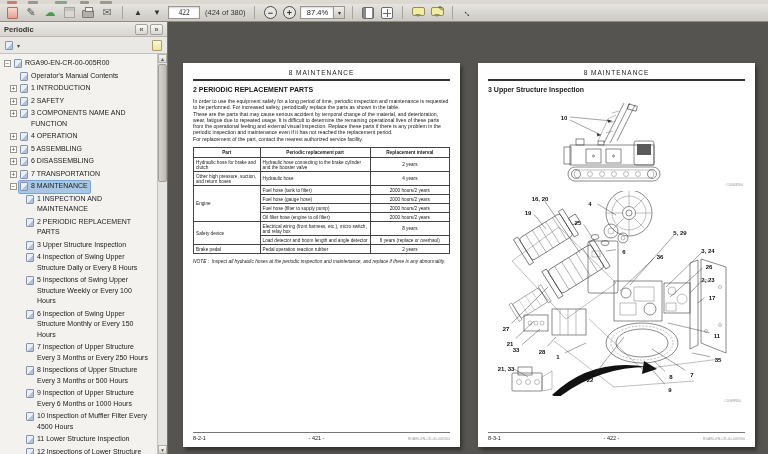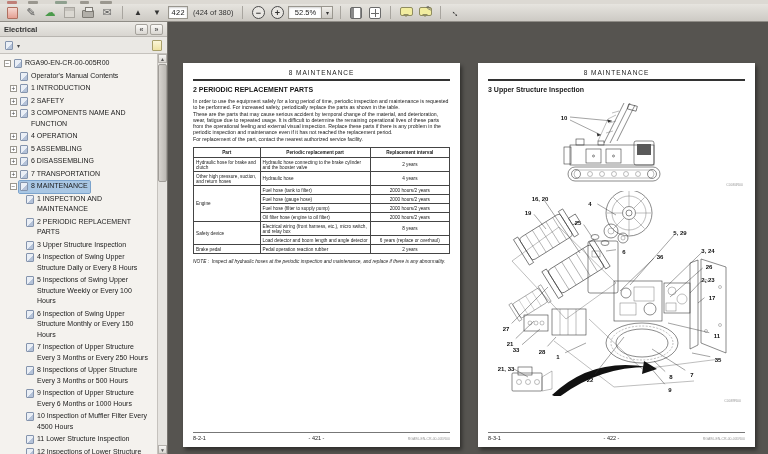--- a/index.html
+++ b/index.html
@@ -18,21 +18,21 @@
   .tbtn { height: 16px; min-width: 16px; display: flex; align-items: center; justify-content: center; border-radius: 2px; }
   .i-doc { width: 11px; height: 12px; background: linear-gradient(#f6d9d2, #e5a093); border: 1px solid #b07060; border-radius: 1px; }
   .i-edit { font-size: 11px; color: #555; line-height: 1; }
   .i-cloud { font-size: 11px; color: #4b9a4b; line-height: 1; }
   .i-save { width: 11px; height: 11px; background: #dbd8d2; border: 1px solid #a8a59f; box-shadow: inset 0 3px 0 #c6c3bd; }
   .i-print { width: 12px; height: 8px; background: #b2afa9; border: 1px solid #7d7a74; border-radius: 1px; position: relative; margin-top: 3px; }
   .i-print::before { content: ""; position: absolute; left: 2px; top: -4px; width: 6px; height: 3px; background: #ecebe8; border: 1px solid #7d7a74; }
   .i-mail { font-size: 11px; color: #666; line-height: 1; }
   .i-arrow { font-size: 8px; color: #333; line-height: 1; }
   .i-circ { width: 13px; height: 13px; border: 1px solid #4a4a4a; border-radius: 50%; display: flex; align-items: center; justify-content: center; font-size: 9px; font-weight: bold; color: #333; background: #e9e7e3; }
-  .page-box { width: 20px; height: 13px; background: #fff; border: 1px solid #99968e; box-shadow: inset 0 1px 2px rgba(0,0,0,.18); font-size: 7.5px; text-align: center; color: #222; font-family: Liberation Mono, monospace; }
+  .page-box { width: 32px; height: 13px; background: #fff; border: 1px solid #99968e; box-shadow: inset 0 1px 2px rgba(0,0,0,.18); font-size: 7.5px; text-align: center; color: #222; font-family: Liberation Serif, serif; }
   .page-count { font-size: 7.5px; color: #333; margin: 0 2px; white-space: nowrap; }
   .zoom-box { width: 34px; height: 13px; background: #fff; border: 1px solid #99968e; box-shadow: inset 0 1px 2px rgba(0,0,0,.18); font-size: 7.5px; display: flex; align-items: center; justify-content: center; color: #222; }
   .zoom-drop { width: 11px; height: 13px; border: 1px solid #99968e; border-left: none; background: linear-gradient(#f0eeea, #ccc9c3); font-size: 6px; display: flex; align-items: center; justify-content: center; color: #333; }
   .i-pagemode { width: 12px; height: 12px; border: 1px solid #6a6a6a; border-radius: 2px; background: linear-gradient(90deg, #8a8a8a 0 3px, #fff 3px 9px, #8a8a8a 9px 12px); }
   .i-grid { width: 12px; height: 12px; border: 1px solid #6a6a6a; border-radius: 2px; background: #fff; position: relative; }
   .i-grid::before { content: ""; position: absolute; left: 5px; top: 1px; bottom: 1px; width: 1px; background: #6a6a6a; }
   .i-grid::after { content: ""; position: absolute; top: 5px; left: 1px; right: 1px; height: 1px; background: #6a6a6a; }
   .i-bubble { width: 13px; height: 9px; background: #f2eda0; border: 1px solid #8f8c60; border-radius: 2px; position: relative; margin-top: -3px; }
   .i-bubble::after { content: ""; position: absolute; left: 2px; bottom: -5px; border: 3px solid transparent; border-top-color: #8f8c60; }
   .i-bubble .pen { position: absolute; right: -1px; top: -3px; font-size: 7px; color: #555; }
@@ -137,21 +137,21 @@
     <input class="page-box" readonly="" value="422" style="">
     <span class="page-count">(424 of 380)</span>
     <span class="sep"></span>
     <span class="tbtn">
         <span class="i-circ">−</span>
       </span>
     <span class="tbtn">
         <span class="i-circ">+</span>
       </span>
     <span style="display:flex;align-items:center;">
-      <span class="zoom-box">52.5%</span>
+      <span class="zoom-box">87.4%</span>
       <span class="zoom-drop">▾</span>
     </span>
     <span class="sep"></span>
     <span class="tbtn">
         <span class="i-pagemode"></span>
       </span>
     <span class="tbtn">
         <span class="i-grid"></span>
       </span>
     <span class="sep"></span>
@@ -164,21 +164,21 @@
         </span>
       </span>
     <span class="sep"></span>
     <span class="tbtn">
         <span class="i-fullscreen">↔</span>
       </span>
   </div>
 
   <div class="panel">
     <div class="panel-header">
-      <span>Electrical</span>
+      <span>Periodic</span>
       <span class="spacer"></span>
       <span class="ph-btn">«</span>
       <span class="ph-btn">»</span>
     </div>
     <div class="panel-toolbar">
       <span class="pt-options">
         <span class="bm-icon" style="flex:0 0 8px;"></span>
         <span class="pt-caret">▾</span>
       </span>
       <span class="i-newbm"></span>

